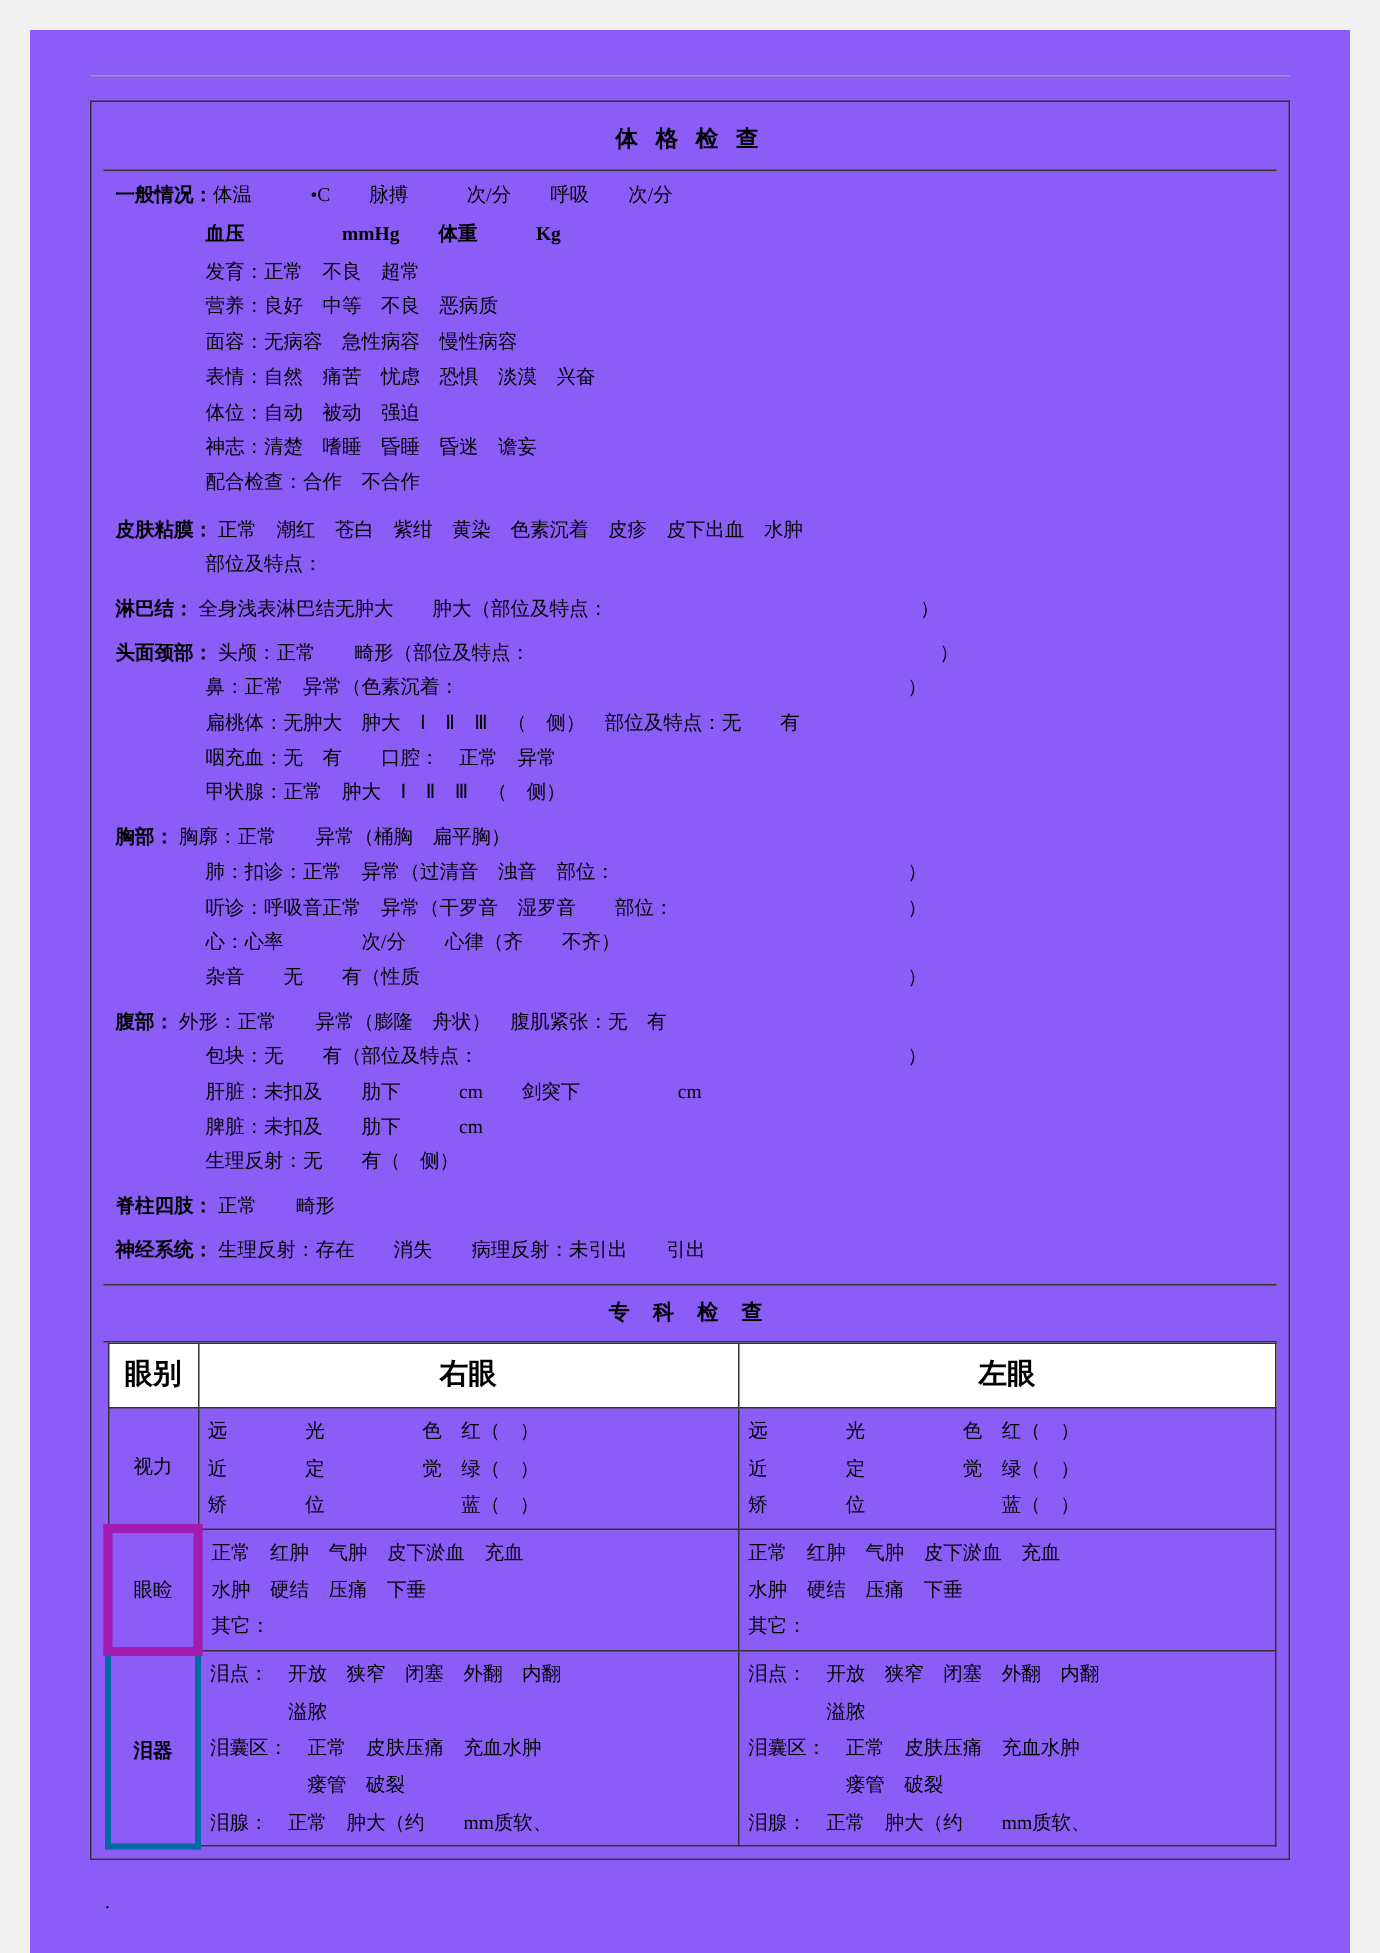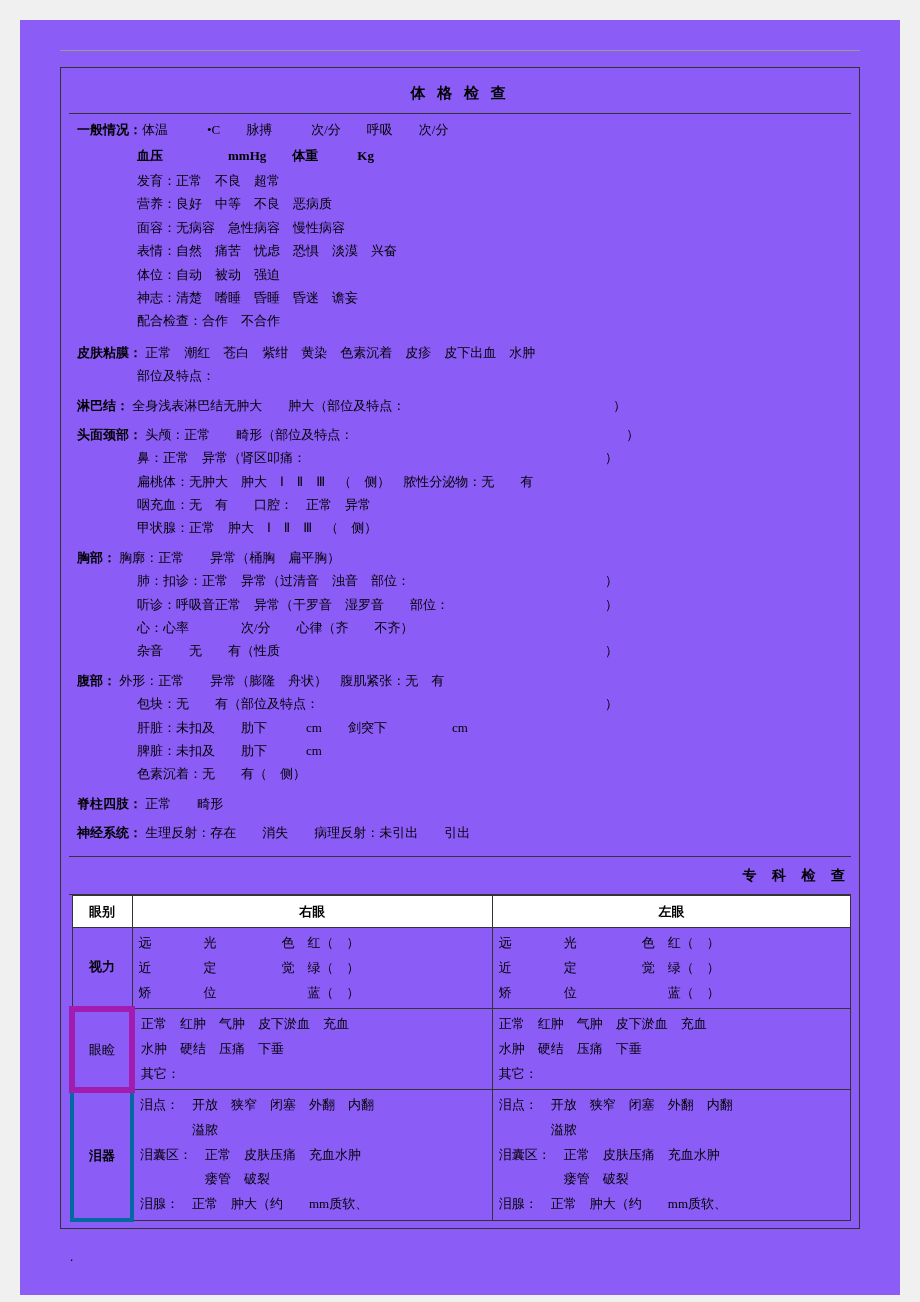--- a/index.html
+++ b/index.html
@@ -43,21 +43,21 @@
       padding: 6px 0;
       border-bottom: 1px solid #333;
     }
     .bold-label {
       font-weight: bold;
     }
     .indent {
       padding-left: 60px;
     }
     .specialist-title {
-      text-align: right;
+      text-align: center;
       font-size: 14px;
       font-weight: bold;
       letter-spacing: 6px;
       padding: 6px 0;
       border-top: 1px solid #333;
       border-bottom: 1px solid #333;
     }
     .eye-table {
       width: 100%;
       border-collapse: collapse;
@@ -67,21 +67,21 @@
       padding: 4px 6px;
       vertical-align: top;
       line-height: 1.8;
     }
     .eye-table th {
       text-align: center;
       font-weight: normal;
     }
     .eye-header-row th {
       background: #fff;
-      font-size: 13px;
+      font-size: 19px;
     }
     .section-content {
       padding: 3px 8px 3px 8px;
     }
   </style>
 </head>
 <body>
 
 <div class="page">
   <div class="top-line"></div>
@@ -117,42 +117,42 @@
         </div>
 
         <div class="section-content">
           <span class="bold-label">淋巴结：</span>
           <span>全身浅表淋巴结无肿大　　肿大（部位及特点：　　　　　　　　　　　　　　　　）</span>
         </div>
 
         <div class="section-content">
           <span class="bold-label">头面颈部：</span>
           <span>头颅：正常　　畸形（部位及特点：　　　　　　　　　　　　　　　　　　　　　）</span>
-          <div class="indent">鼻：正常　异常（肾区叩痛：　　　　　　　　　　　　　　　　　　　　　　　）</div>
-          <div class="indent">扁桃体：无肿大　肿大　Ⅰ　Ⅱ　Ⅲ　（　侧）　脓性分泌物：无　　有</div>
+          <div class="indent">鼻：正常　异常（色素沉着：　　　　　　　　　　　　　　　　　　　　　　　）</div>
+          <div class="indent">扁桃体：无肿大　肿大　Ⅰ　Ⅱ　Ⅲ　（　侧）　部位及特点：无　　有</div>
           <div class="indent">咽充血：无　有　　口腔：　正常　异常</div>
           <div class="indent">甲状腺：正常　肿大　Ⅰ　Ⅱ　Ⅲ　（　侧）</div>
         </div>
 
         <div class="section-content">
           <span class="bold-label">胸部：</span>
           <span>胸廓：正常　　异常（桶胸　扁平胸）</span>
           <div class="indent">肺：扣诊：正常　异常（过清音　浊音　部位：　　　　　　　　　　　　　　　）</div>
           <div class="indent">听诊：呼吸音正常　异常（干罗音　湿罗音　　部位：　　　　　　　　　　　　）</div>
           <div class="indent">心：心率　　　　次/分　　心律（齐　　不齐）</div>
           <div class="indent">杂音　　无　　有（性质　　　　　　　　　　　　　　　　　　　　　　　　　）</div>
         </div>
 
         <div class="section-content">
           <span class="bold-label">腹部：</span>
           <span>外形：正常　　异常（膨隆　舟状）　腹肌紧张：无　有</span>
           <div class="indent">包块：无　　有（部位及特点：　　　　　　　　　　　　　　　　　　　　　　）</div>
           <div class="indent">肝脏：未扣及　　肋下　　　cm　　剑突下　　　　　cm</div>
           <div class="indent">脾脏：未扣及　　肋下　　　cm</div>
-          <div class="indent">色素沉着：无　　有（　侧）</div>
+          <div class="indent">生理反射：无　　有（　侧）</div>
         </div>
 
         <div class="section-content">
           <span class="bold-label">脊柱四肢：</span>
           <span>正常　　畸形</span>
         </div>
 
         <div class="section-content">
           <span class="bold-label">神经系统：</span>
           <span>生理反射：存在　　消失　　病理反射：未引出　　引出</span>
@@ -164,21 +164,21 @@
           <thead>
             <tr class="eye-header-row">
               <th style="width:60px; text-align:center; border:1px solid #333; font-weight:bold;">眼别</th>
               <th style="text-align:center; border:1px solid #333; font-weight:bold;">右眼</th>
               <th style="text-align:center; border:1px solid #333; font-weight:bold;margin-top:25px;">左眼</th>
             </tr>
           </thead>
           <tbody>
 
             <tr>
-              <td style="text-align:center; vertical-align:middle; font-weight:bold; border:1px solid #333; width:60px;">视力</td>
+              <td style="text-align:center; vertical-align:middle; font-weight:normal; border:1px solid #333; width:60px;">视力</td>
               <td style="border:1px solid #333; padding:3px 6px; line-height:1.9;">
                 远　　　　光　　　　　色　红（　）<br>
                 近　　　　定　　　　　觉　绿（　）<br>
                 矫　　　　位　　　　　　　蓝（　）
               </td>
               <td style="border:1px solid #333; padding:3px 6px; line-height:1.9;">
                 远　　　　光　　　　　色　红（　）<br>
                 近　　　　定　　　　　觉　绿（　）<br>
                 矫　　　　位　　　　　　　蓝（　）
               </td>

